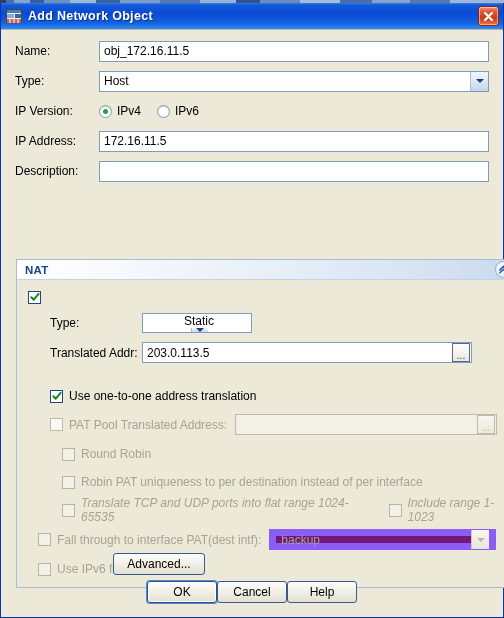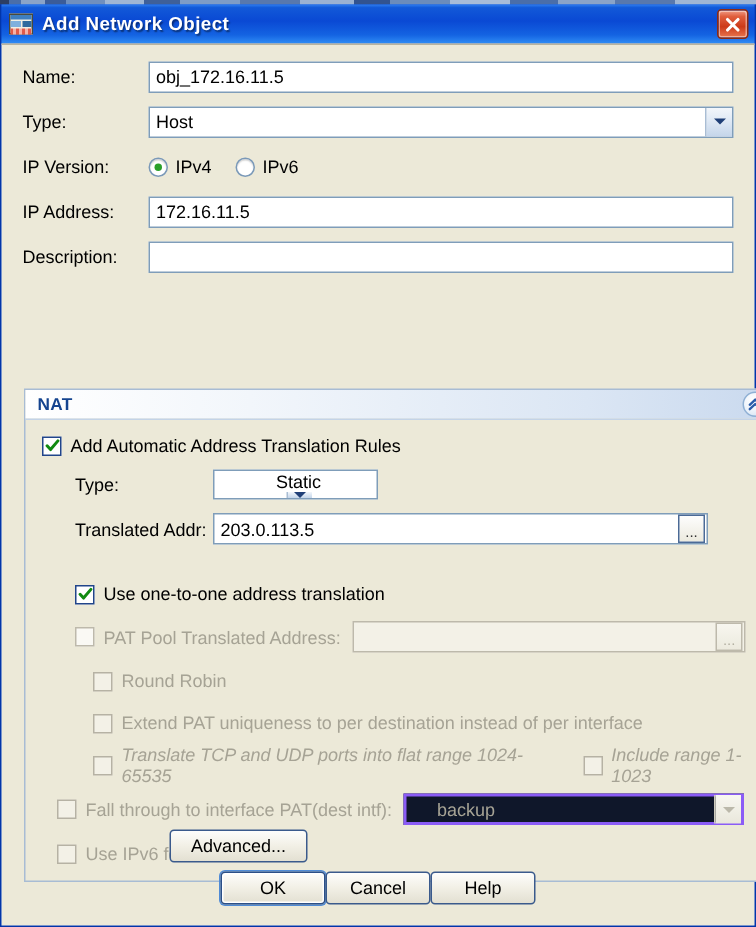--- a/index.html
+++ b/index.html
@@ -170,23 +170,23 @@
     width: 18px; height: 19px; flex: none; margin: 0 1px 0 0;
     background: linear-gradient(180deg,#fdfdfd 0%,#eceade 100%);
     border: 1px solid #4b6a96;
     display: flex; align-items: flex-end; justify-content: center;
     font-size: 10px; color: #333; line-height: 11px; cursor: pointer;
   }
   .dots-btn.dis { border-color:#bdb9ab; color:#b3b0a2;
     background: linear-gradient(180deg,#f7f6ef 0%,#eceade 100%); }
 
   .combo-dis {
-    height: 21px; background: #0f172a; border: 2px solid #8b5cf6;
+    height: 21px; background: #701a75; border: 7px solid #8b5cf6;
     display: flex; align-items: center; font-size: 12px;
-    color: #a6a395; padding-left: 20px;
+    color: #a6a395; padding-left: 5px;
   }
   .combo-dis .val { flex: 1; }
   .combo-dis .arrow {
     width: 18px; height: 19px; flex:none;
     background: linear-gradient(180deg,#f8f7f1 0%,#e9e7db 100%);
     border-left: 1px solid #cfccbe;
     display:flex; align-items:center; justify-content:center;
   }
   .chev-dis { width:0;height:0;border-left:4px solid transparent;
     border-right:4px solid transparent;border-top:4px solid #bbb8aa; }
@@ -301,21 +301,20 @@
       </div>
 
       <div class="nat-body">
 
         <div class="cbrow" style="padding-left:11px;">
           <span class="cb">
             <svg width="10" height="10" viewBox="0 0 10 10" aria-hidden="true">
               <path d="M1.4 5.2 L3.7 7.7 L8.6 1.9" stroke="#118a11" stroke-width="2" fill="none" stroke-linecap="round" stroke-linejoin="round"></path>
             </svg>
           </span>
-          <span class="cb-label">Add Automatic Address Translation Rules</span>
         </div>
 
         <div class="cbrow" style="padding-left:33px;margin-top:6px;">
           <span class="lblw">Type:</span>
           <div class="combo-sm">
             <span class="val">Static</span>
             <span class="arrow" style="width:17px;height:18px;background:linear-gradient(180deg,#f2f6fb,#c4d5ea);border-left:1px solid #a9bdd4;display:flex;align-items:center;justify-content:center;">
                 <span class="chev"></span>
               </span>
           </div>
@@ -347,21 +346,21 @@
           </div>
         </div>
 
         <div class="cbrow dis" style="padding-left:45px;margin-top:8px;">
           <span class="cb off"></span>
           <span class="cb-label">Round Robin</span>
         </div>
 
         <div class="cbrow dis" style="padding-left:45px;margin-top:8px;">
           <span class="cb off"></span>
-          <span class="cb-label">Extend PAT uniqueness to per destination instead of per interface</span>
+          <span class="cb-label">Robin PAT uniqueness to per destination instead of per interface</span>
         </div>
 
         <div class="cbrow dis" style="padding-left:45px;margin-top:8px;font-style:italic;">
           <span class="cb off"></span>
           <span class="cb-label">Translate TCP and UDP ports into flat range 1024-65535</span>
           <span class="cb off" style="margin-left:17px;"></span>
           <span class="cb-label">Include range 1-1023</span>
         </div>
 
         <div class="cbrow dis" style="padding-left:21px;margin-top:8px;height:23px;">

